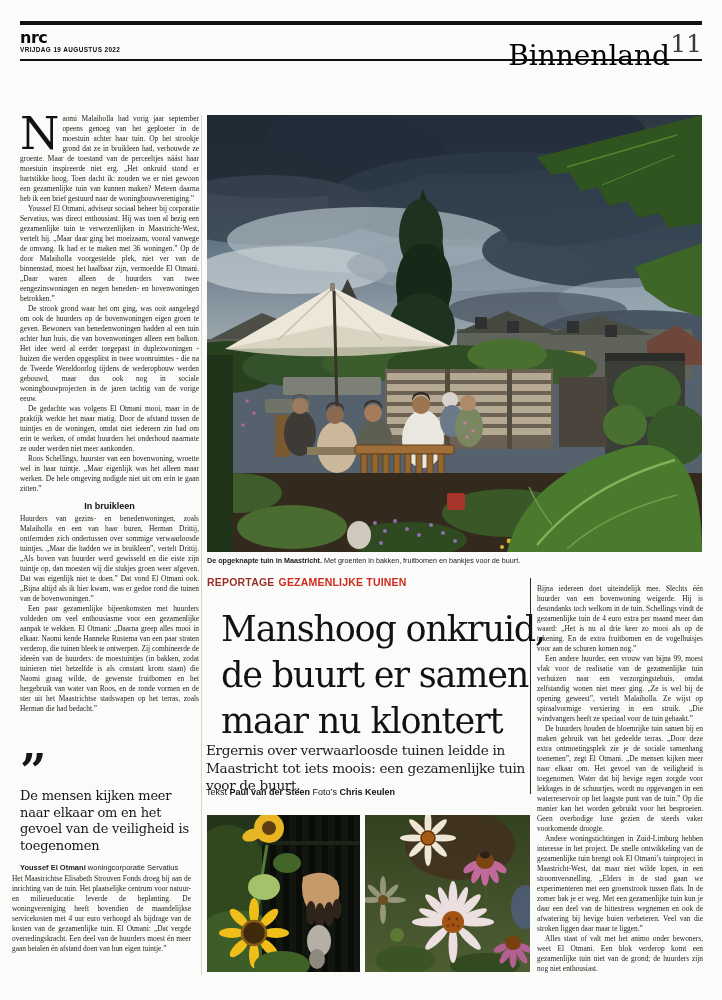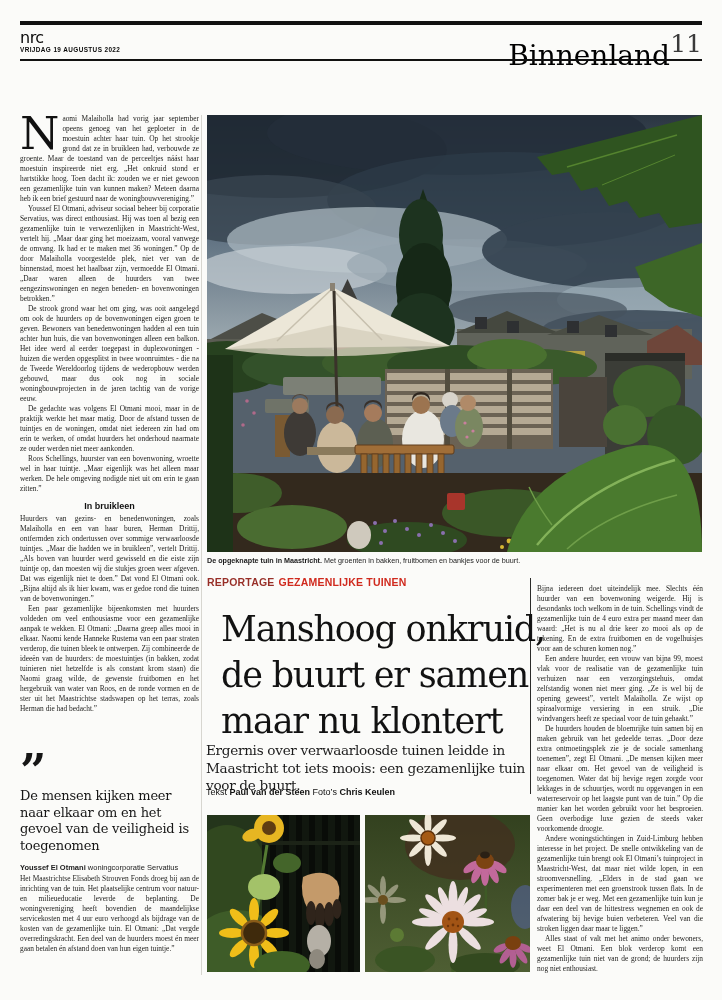--- a/index.html
+++ b/index.html
@@ -1,21 +1,21 @@
 <!DOCTYPE html>
 <html><head>
 <meta charset="utf-8">
 <style>
   html,body{margin:0;padding:0;background:#e8e8e6;}
   #page{position:relative;width:722px;height:1000px;background:#fbfbf9;overflow:hidden;
         font-family:"Liberation Serif",serif;color:#1d1d1b;margin:0 auto;}
   
   .rule-top{position:absolute;left:20px;top:21px;width:682px;height:4px;background:#111;}
   .rule-sub{position:absolute;left:20px;top:59px;width:682px;height:1.6px;background:#111;}
-  .logo{position:absolute;left:20px;top:28px;font-family:"DejaVu Sans",sans-serif;font-weight:normal;
+  .logo{position:absolute;left:20px;top:28px;font-family:"DejaVu Sans",sans-serif;font-weight:bold;
         font-size:16px;letter-spacing:-0.5px;color:#0a0a0a;}
   .edition-date{position:absolute;left:20px;top:46px;font-family:"Liberation Sans",sans-serif;
         font-weight:bold;font-size:6.4px;letter-spacing:.4px;color:#0a0a0a;}
   .section-title{position:absolute;right:52px;top:39px;font-size:28px;color:#000000;
         font-family:"DejaVu Serif",serif;}
   .page-number{position:absolute;right:20px;top:29px;font-size:25px;color:#3a3a3a;
         font-family:"DejaVu Serif",serif;}
   
   .vrule-left{position:absolute;left:201px;top:115px;width:1px;height:860px;background:#d7d6d0;}
   .vrule-right{position:absolute;left:530px;top:578px;width:1px;height:216px;background:#2b2b29;}
@@ -30,21 +30,21 @@
   .subhead{font-family:"Liberation Sans",sans-serif;font-weight:bold;font-size:9px;
         margin:7px 0 3px 0 !important;text-align:center;color:#111;}
   
   .pullquote{position:absolute;left:20px;top:756px;width:179px;}
   .qmark{font-family:"DejaVu Serif",serif;font-weight:bold;font-size:46px;line-height:30px;
         color:#161616;letter-spacing:-2px;}
   .qtext{font-family:"DejaVu Serif",serif;font-size:13px;line-height:16.5px;color:#161616;
         letter-spacing:-0.2px;margin-top:2px;}
   .qattr{margin-top:9px;font-family:"Liberation Sans",sans-serif;font-size:7.5px;color:#222;}
   .qattr b{font-weight:bold;}
-  .tail-par{position:absolute;left:20px;top:874px;width:179px;height:118px;text-align:justify;
+  .tail-par{position:absolute;left:12px;top:874px;width:179px;height:118px;text-align:justify;
         font-size:7.4px;line-height:10px;}
   .tail-par p{margin:0;}
   
   .main-photo{position:absolute;left:207px;top:115px;width:495px;height:437px;background:#55616c;}
   .main-photo svg{display:block;width:100%;height:100%;}
   .caption{position:absolute;left:207px;top:556px;width:495px;font-family:"Liberation Sans",sans-serif;
         font-size:7.2px;color:#1a1a1a;}
   .caption b{font-weight:bold;}
   .photo-sm{position:absolute;top:815px;height:157px;background:#2a3a1e;}
   .photo-sm svg{display:block;width:100%;height:100%;}

